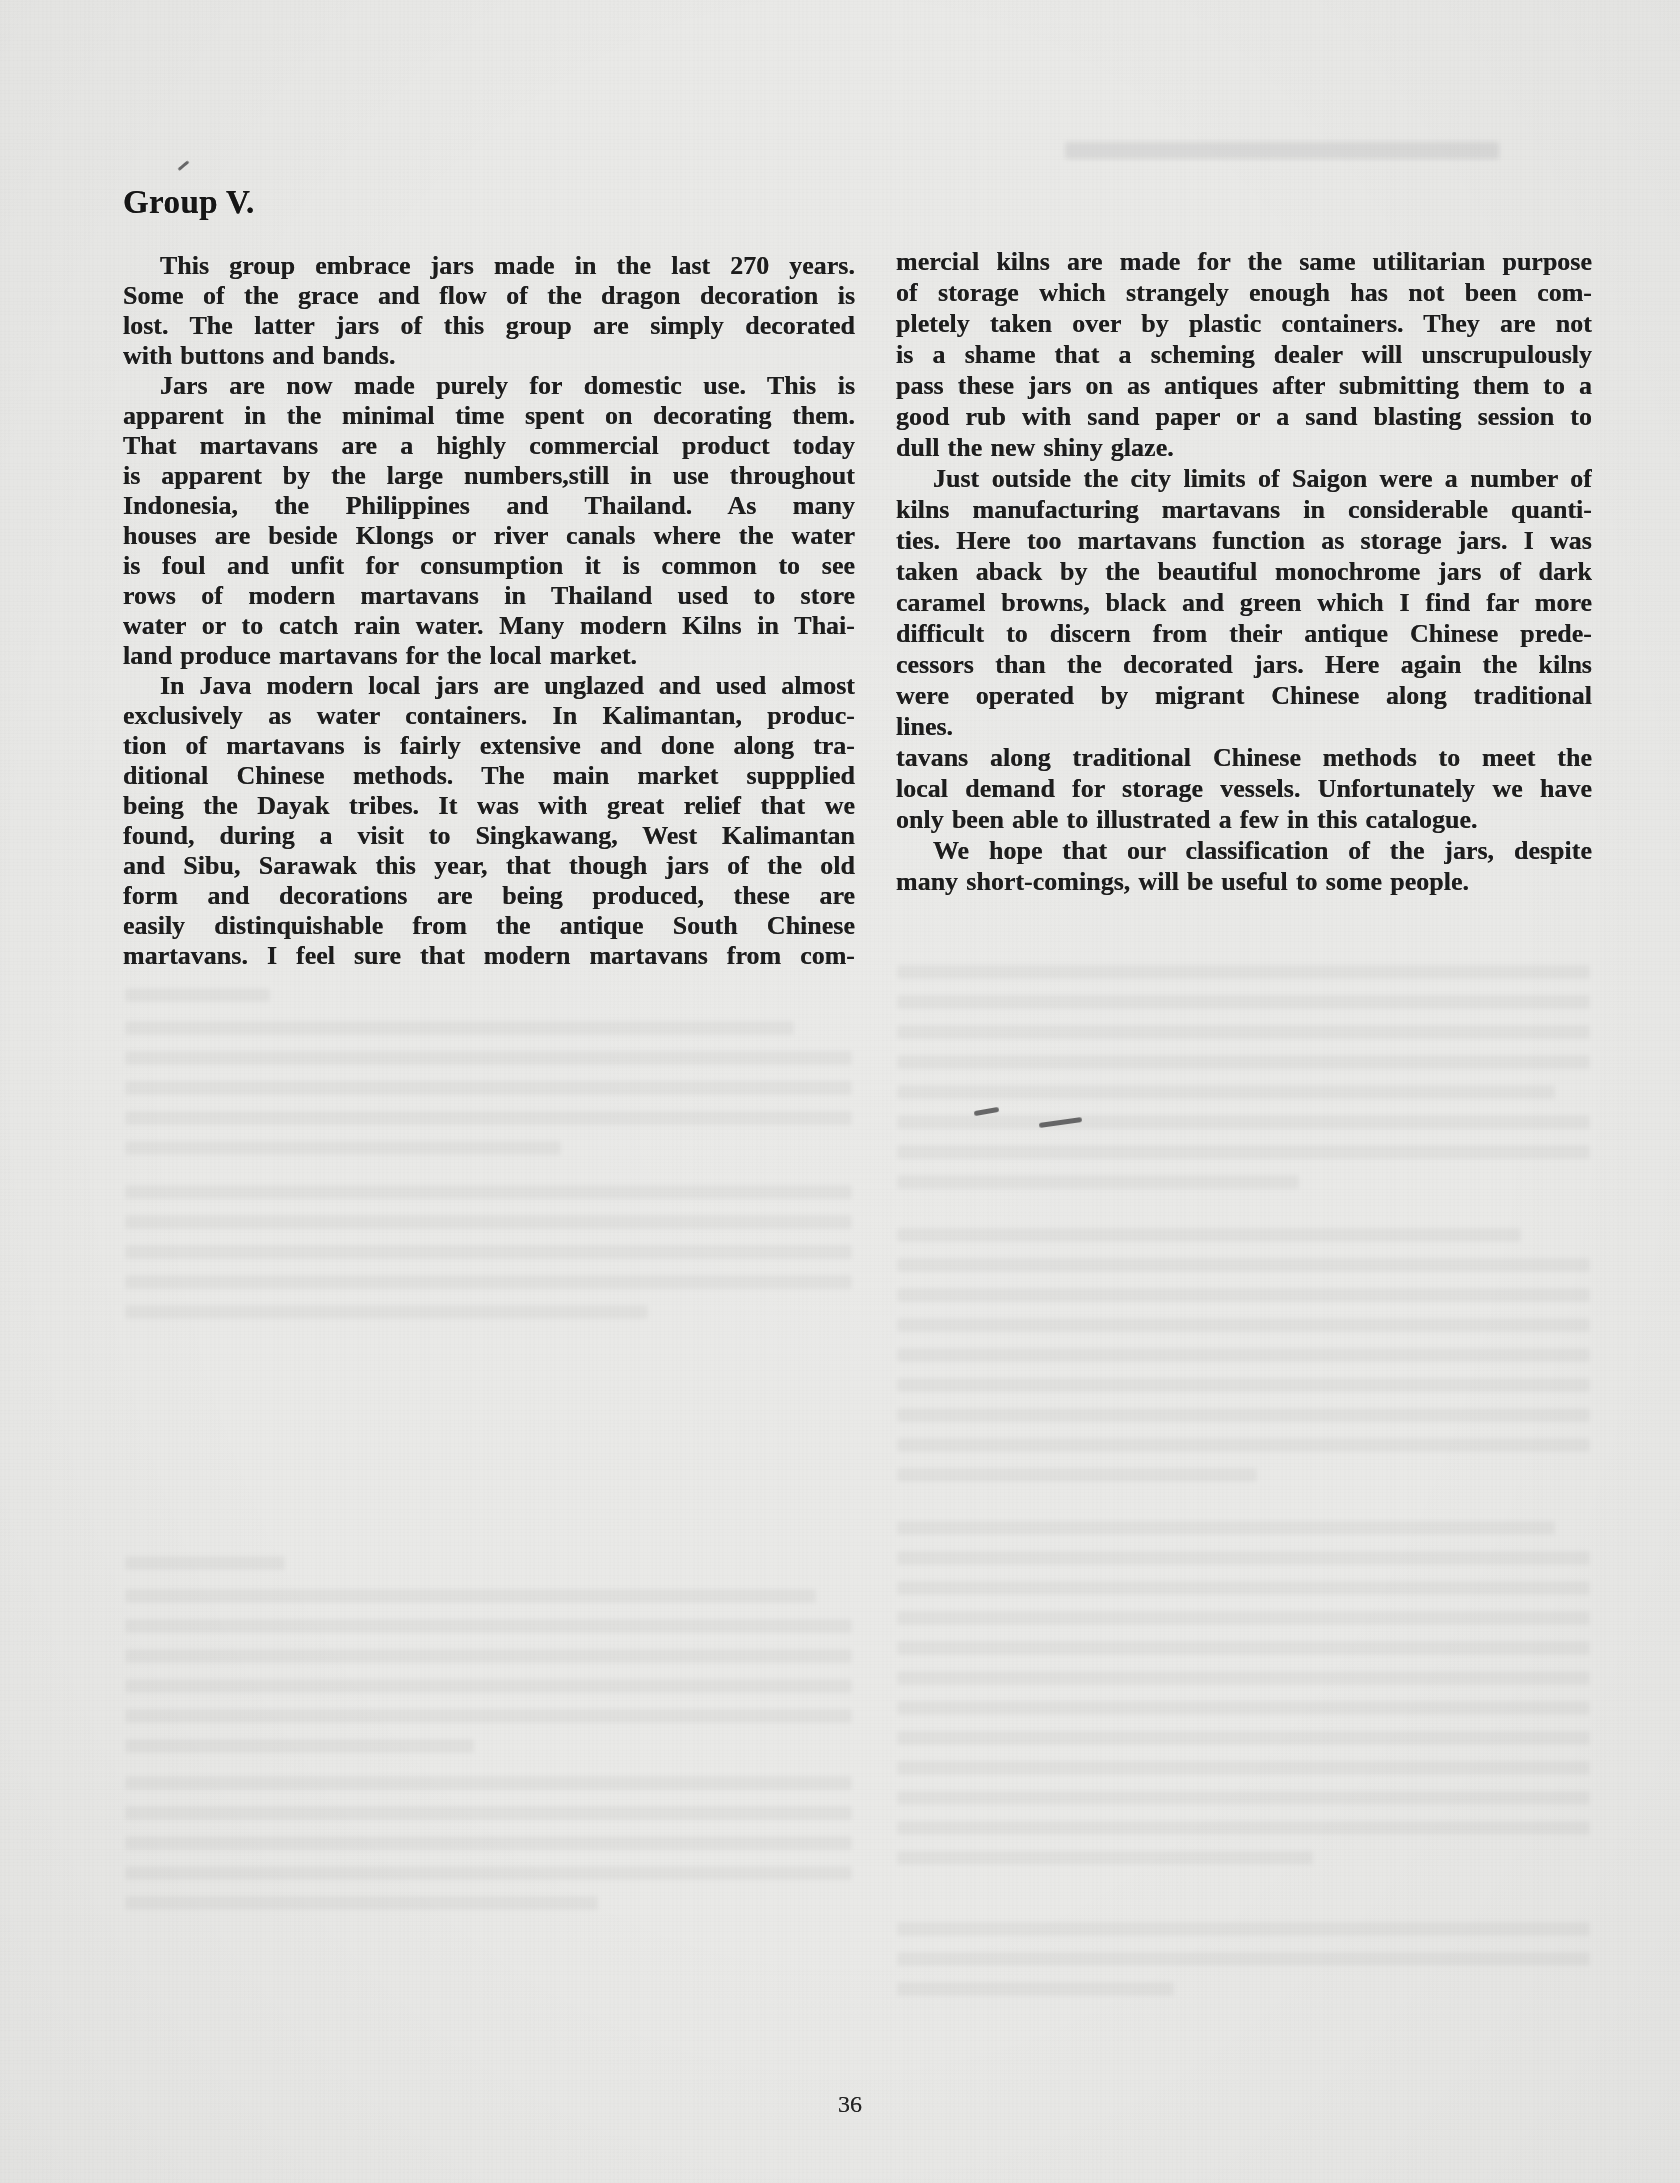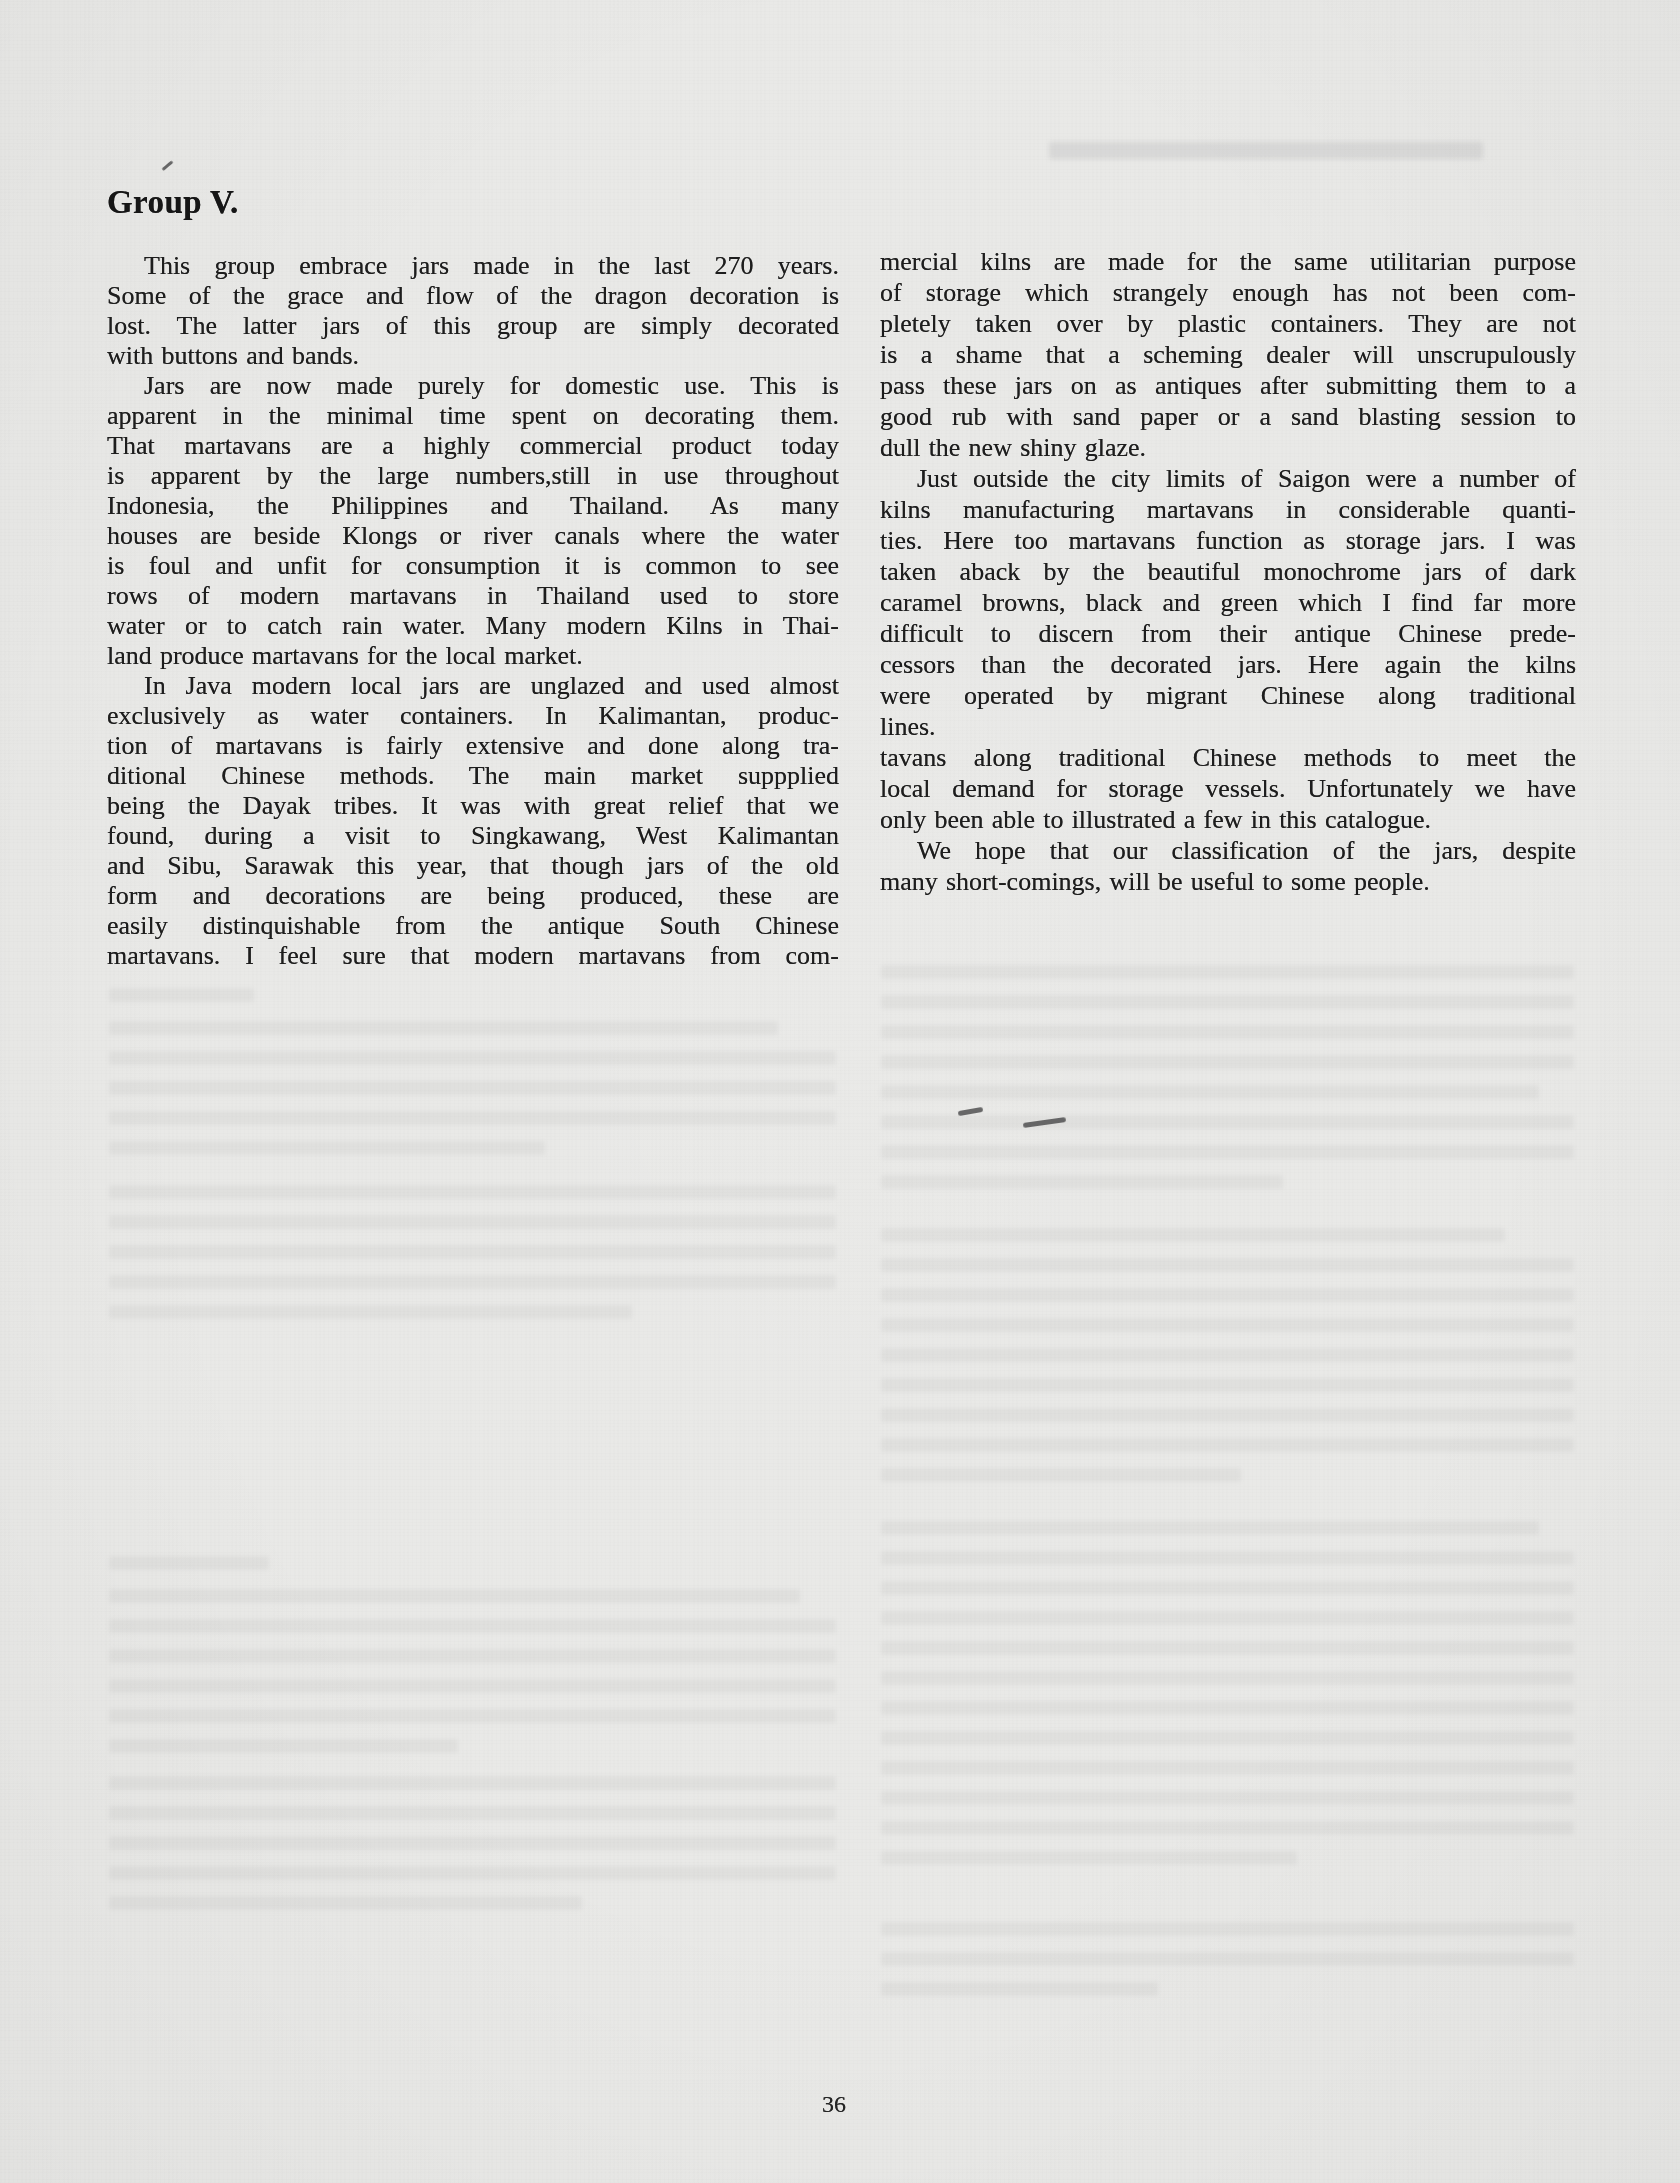--- a/index.html
+++ b/index.html
@@ -16,20 +16,21 @@
       radial-gradient(ellipse at 50% 45%, rgba(255,255,255,0.035) 0%, rgba(0,0,0,0.0) 55%, rgba(0,0,0,0.03) 100%),
       repeating-linear-gradient(90deg, rgba(0,0,0,0.008) 0 1.7px, rgba(255,255,255,0.004) 1.7px 4.2px),
       repeating-linear-gradient(0deg, rgba(0,0,0,0.006) 0 0.8px, rgba(255,255,255,0.0) 0.8px 3.3px);
     font-family: "Liberation Serif", "DejaVu Serif", serif;
     color: #1e1e1e;
     overflow: hidden;
   }
   .page {
     position: absolute;
     inset: 0;
+    margin-left: 16px;
   }
   .heading {
     position: absolute;
     left: 107px;
     top: 184px;
     font-size: 33px;
     font-weight: bold;
     letter-spacing: 0.4px;
     color: #161616;
     text-shadow: 0 0 0.6px rgba(20,20,20,0.75);
@@ -40,20 +41,21 @@
     font-size: 26px;
     color: #1d1d1d;
     text-shadow: 0 0 0.5px rgba(25,25,25,0.7);
   }
   .col-left  { left: 107px;  top: 251px; width: 732px; }
   .col-right { left: 880px; top: 246px; width: 696px; }
   .line {
     text-align: justify;
     overflow: hidden;
     word-spacing: 1.7px;
+    font-weight: bold;
   }
   .col-left  .line { height: 30px; line-height: 30px; }
   .col-right .line { height: 31px; line-height: 31px; }
   .line::after {
     content: "";
     display: inline-block;
     width: 100%;
     height: 0;
   }
   .line.nojust { text-align: left; }

